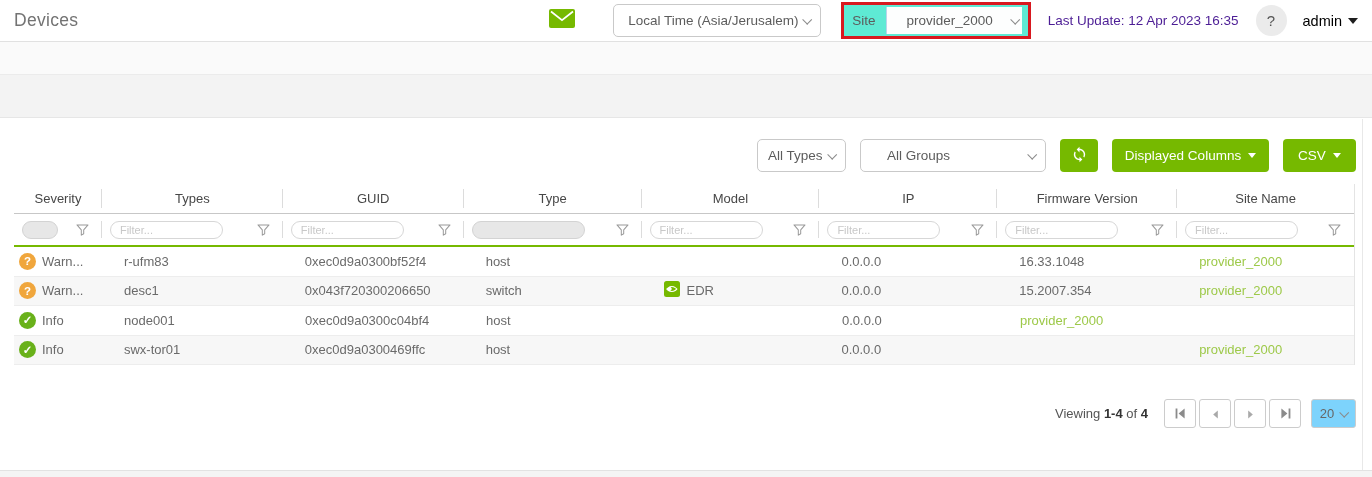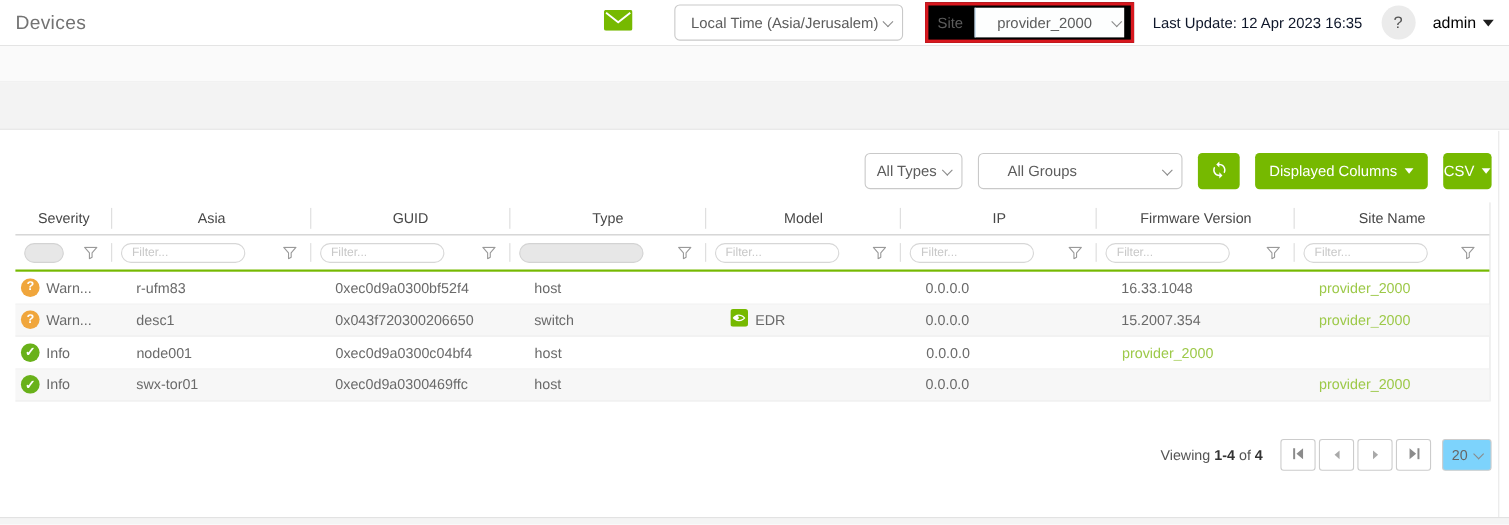--- a/index.html
+++ b/index.html
@@ -12,25 +12,25 @@
   
   .topbar{height:42px;display:flex;align-items:center;padding:0 14px;border-bottom:1px solid #e1e1e1;background:#fff;}
   .page-title{font-size:17.5px;color:#737373;letter-spacing:.3px;}
   .topbar .spacer{flex:1;}
   .mail-btn{display:flex;align-items:center;margin-right:38px;cursor:pointer;}
   .tz-select{width:208px;height:33px;border:1px solid #c9c9c9;border-radius:5px;display:flex;align-items:center;
     padding:0 10px 0 14px;font-size:13.5px;color:#5c5c5c;background:#fff;}
   .tz-select .txt{flex:1;}
   .chev{width:7px;height:7px;border-right:1.5px solid #8a8a8a;border-bottom:1.5px solid #8a8a8a;
     transform:rotate(45deg) translateY(-1px);display:inline-block;}
-  .site-box{margin-left:20px;border:3px solid var(--ann-red);display:flex;align-items:center;height:37px;padding:0 6px 0 8px;background:#000000;}
+  .site-box{margin-left:20px;border:3px solid var(--ann-red);display:flex;align-items:center;height:37px;padding:0 6px 0 8px;background:#5eead4;}
   .site-label{font-size:13.5px;color:#5c5c5c;margin-right:10px;}
   .site-select{display:flex;align-items:center;border-left:1px solid #b9d4ea;padding:6px 4px 6px 20px;background:#fdfefe;}
   .site-select .txt{font-size:13.5px;color:#5c5c5c;margin-right:18px;}
-  .last-update{margin-left:17px;font-size:13.5px;color:#0f172a;}
+  .last-update{margin-left:17px;font-size:13.5px;color:#4c1d95;}
   .help-circle{margin-left:17px;width:31px;height:31px;border-radius:50%;background:#ebebeb;display:flex;
     align-items:center;justify-content:center;font-size:15px;color:#555;cursor:pointer;}
   .user-menu{margin-left:16px;display:flex;align-items:center;font-size:14.5px;color:#000000;cursor:pointer;}
   .user-menu .caret{margin-left:6px;border-left:5px solid transparent;border-right:5px solid transparent;border-top:6px solid #1e1e1e;}
 
   
   .band1{height:33px;background:#fafafa;border-bottom:1px solid #ebebeb;}
   .band2{height:43px;background:#f3f3f3;border-bottom:1px solid #e6e6e6;}
   .scroll-line{position:absolute;left:1362px;top:119px;width:1px;height:351px;background:#e8e8e8;}
 
@@ -38,21 +38,21 @@
   .toolbar{display:flex;align-items:flex-start;justify-content:flex-end;margin:21px 16px 0 0;gap:14px;}
   .w-select{height:33px;border:1px solid #c9c9c9;border-radius:5px;background:#fff;display:flex;align-items:center;
     padding:0 10px;font-size:13.5px;color:#5c5c5c;cursor:pointer;}
   .w-select .txt{flex:1;}
   .types-sel{width:89px;}
   .groups-sel{width:186px;padding-left:26px;}
   .gbtn{height:33px;background:var(--accent);border:none;border-radius:4px;color:#fff;font-size:13.5px;
     display:flex;align-items:center;justify-content:center;cursor:pointer;gap:7px;}
   .refresh-btn{width:38px;}
   .cols-btn{width:157px;}
-  .csv-btn{width:44px;}
+  .csv-btn{width:73px;}
   .wcaret{border-left:4.5px solid transparent;border-right:4.5px solid transparent;border-top:5px solid #fff;display:inline-block;}
 
   
   .tbl{margin:12px 0 0 14px;width:1341px;border-right:1px solid #e4e4e4;}
   .c0{width:88px}.c1{width:181px}.c2{width:181px}.c3{width:178px}.c4{width:178px}.c5{width:178px}.c6{width:180px}.c7{width:177px}
   .hrow{display:flex;height:30px;border-bottom:1px solid #c7c7c7;}
   .hcell{position:relative;display:flex;align-items:center;justify-content:center;font-size:13px;color:#474747;cursor:pointer;}
   .hcell:not(:last-child)::after{content:'';position:absolute;right:0;top:5px;bottom:5px;width:1px;background:#dcdcdc;}
   .frow{display:flex;height:33px;border-bottom:2px solid var(--accent);}
   .fcell{position:relative;display:flex;align-items:center;padding:0 13px 0 8px;}
@@ -153,21 +153,21 @@
         <span class="wcaret"></span>
       </button>
     </div>
 
     <div class="tbl">
       <div class="hrow">
           <div class="hcell c0">
             <span>Severity</span>
           </div>
           <div class="hcell c1">
-            <span>Asia</span>
+            <span>Types</span>
           </div>
           <div class="hcell c2">
             <span>GUID</span>
           </div>
           <div class="hcell c3">
             <span>Type</span>
           </div>
           <div class="hcell c4">
             <span>Model</span>
           </div>

